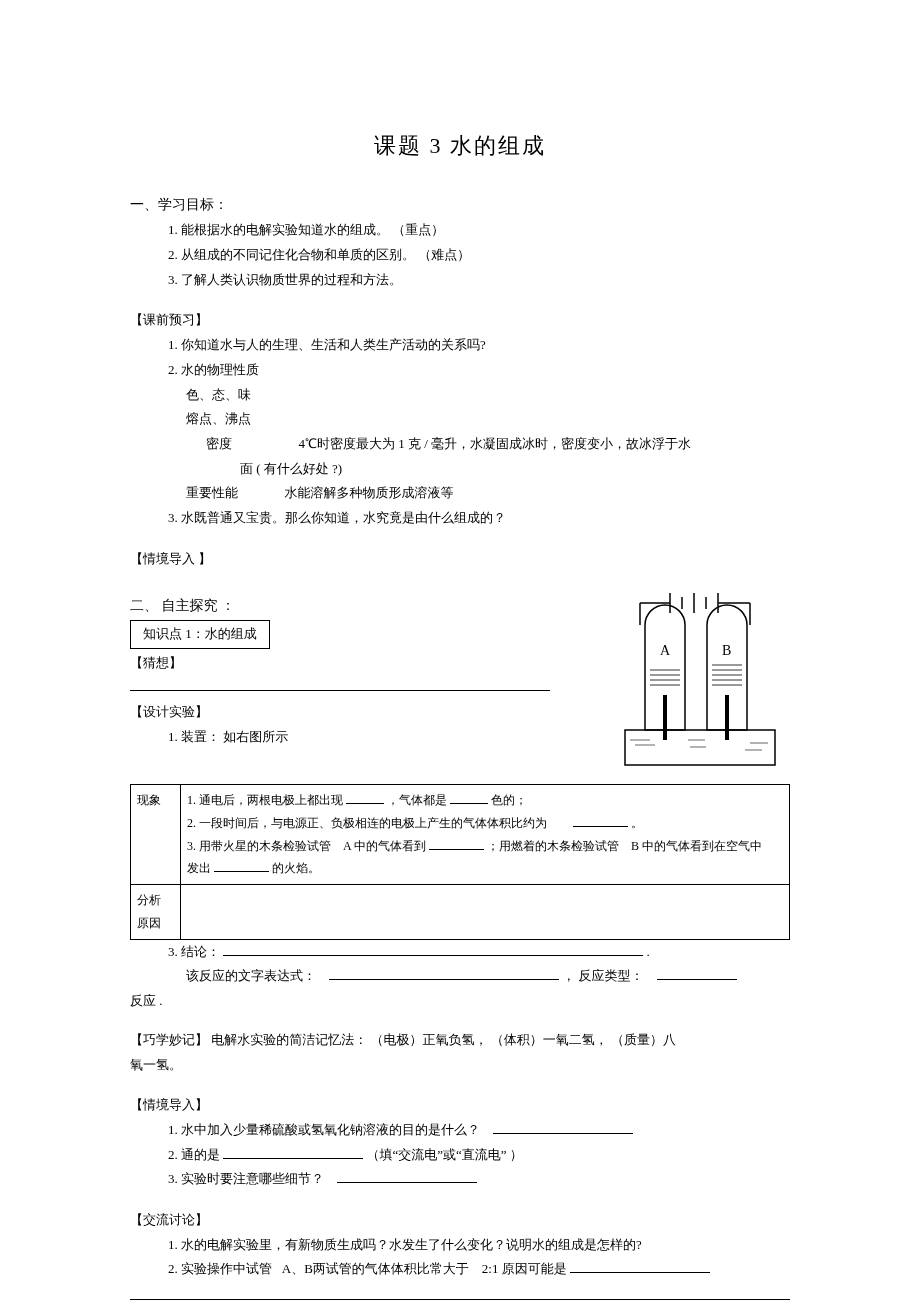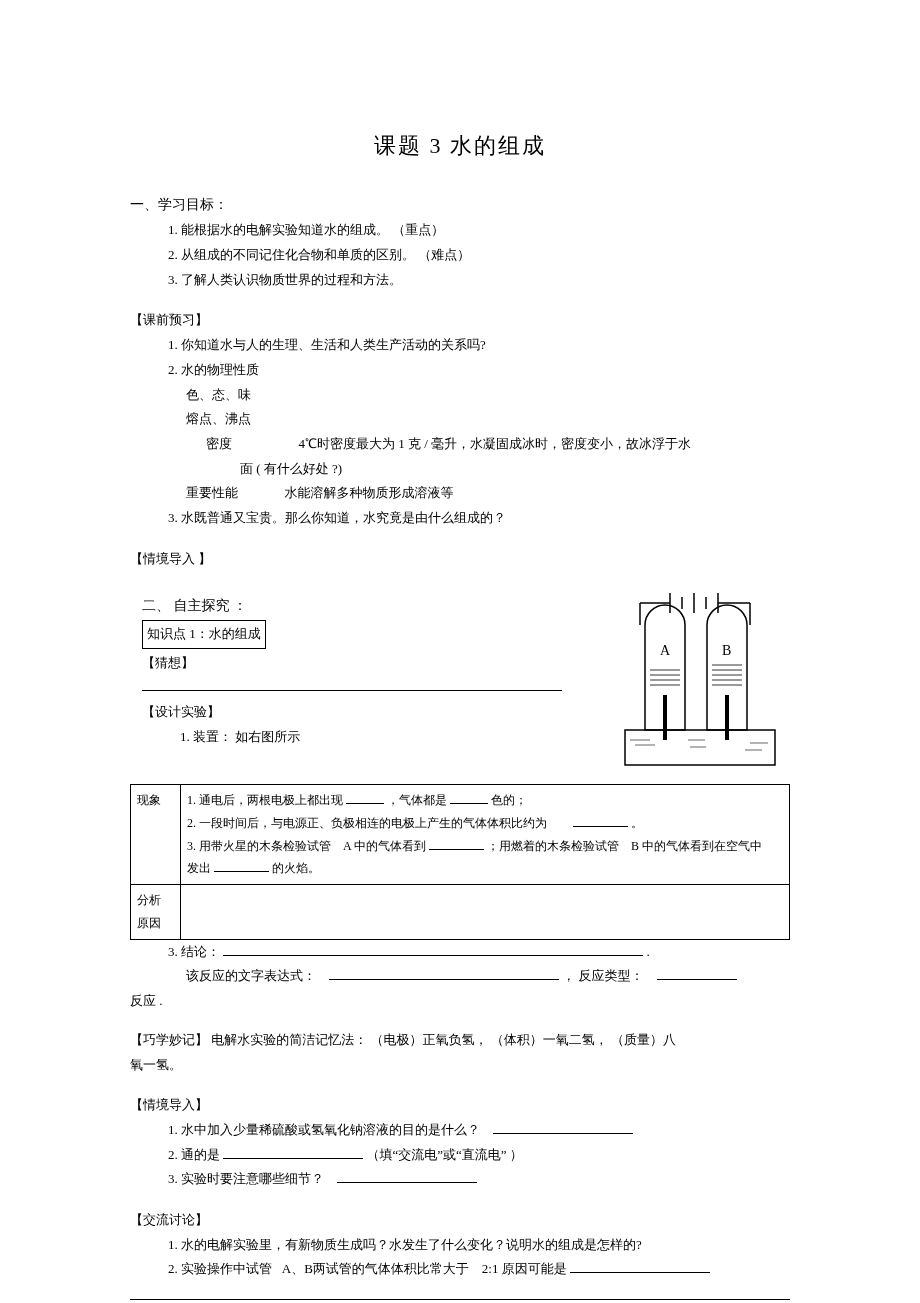--- a/index.html
+++ b/index.html
@@ -20,31 +20,31 @@
     }
     .sec-head {
       font-size: 14px;
       margin-top: 8px;
     }
     .indent-1 { padding-left: 38px; }
     .indent-2 { padding-left: 56px; }
     .indent-3 { padding-left: 76px; }
     .indent-4 { padding-left: 110px; }
     .bracketed { margin-top: 16px; }
-    .row-flex { display: flex; align-items: flex-start; margin-left: 12px; }
+    .row-flex { display: flex; align-items: flex-start; }
     .col-text { flex: 1; }
     .diagram {
       width: 180px;
       flex-shrink: 0;
       margin-left: 10px;
     }
     .boxed {
       display: inline-block;
       border: 1px solid #000;
-      padding: 1px 4px;
+      padding: 1px 12px;
       margin-bottom: 2px;
     }
     .uline-long {
       display: inline-block;
       border-bottom: 1px solid #000;
       min-width: 420px;
       height: 14px;
       vertical-align: baseline;
     }
     .uline-med {

